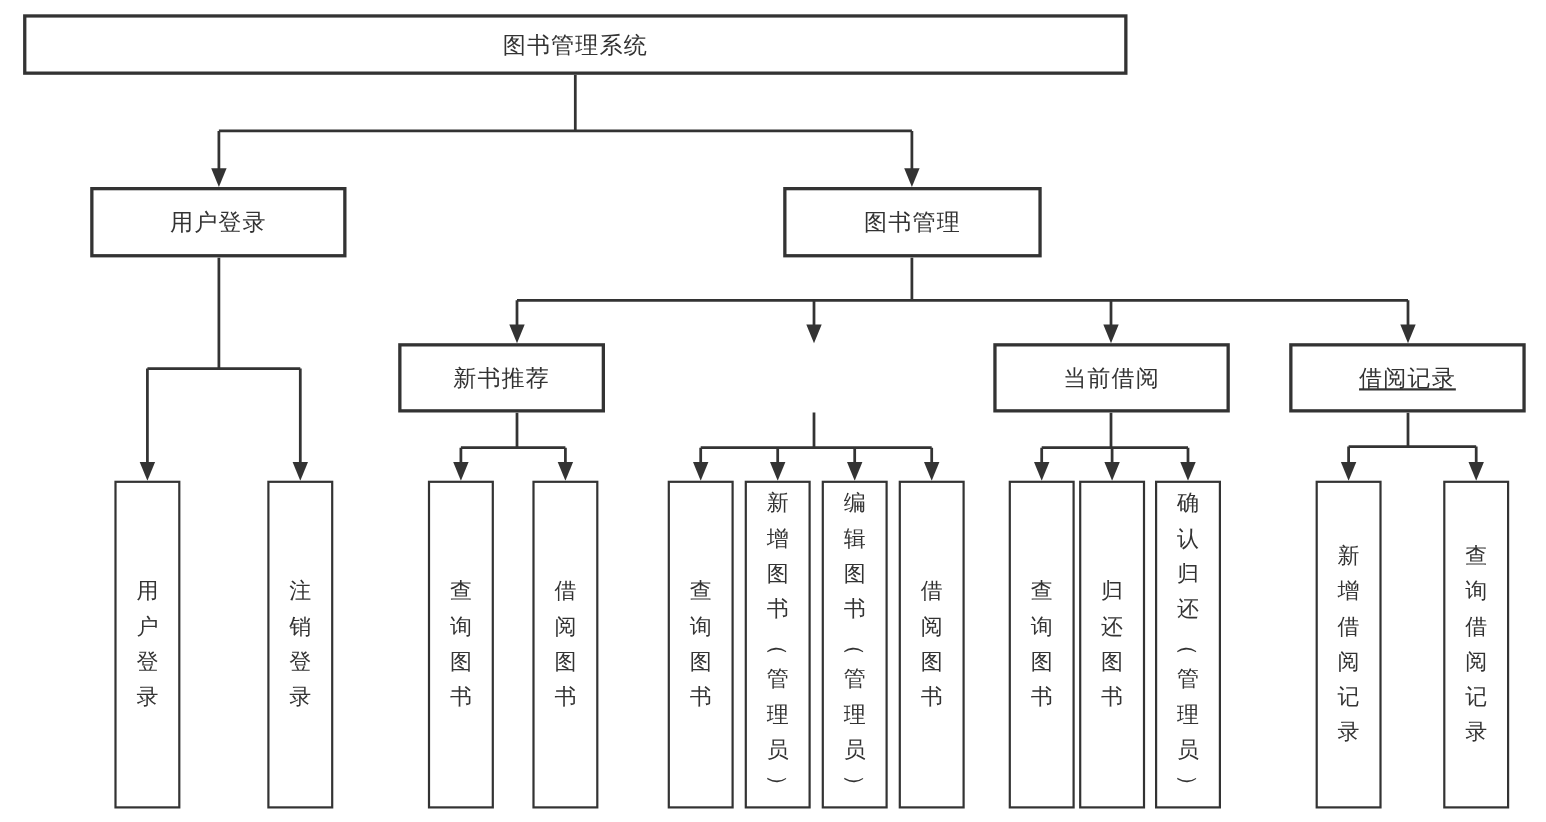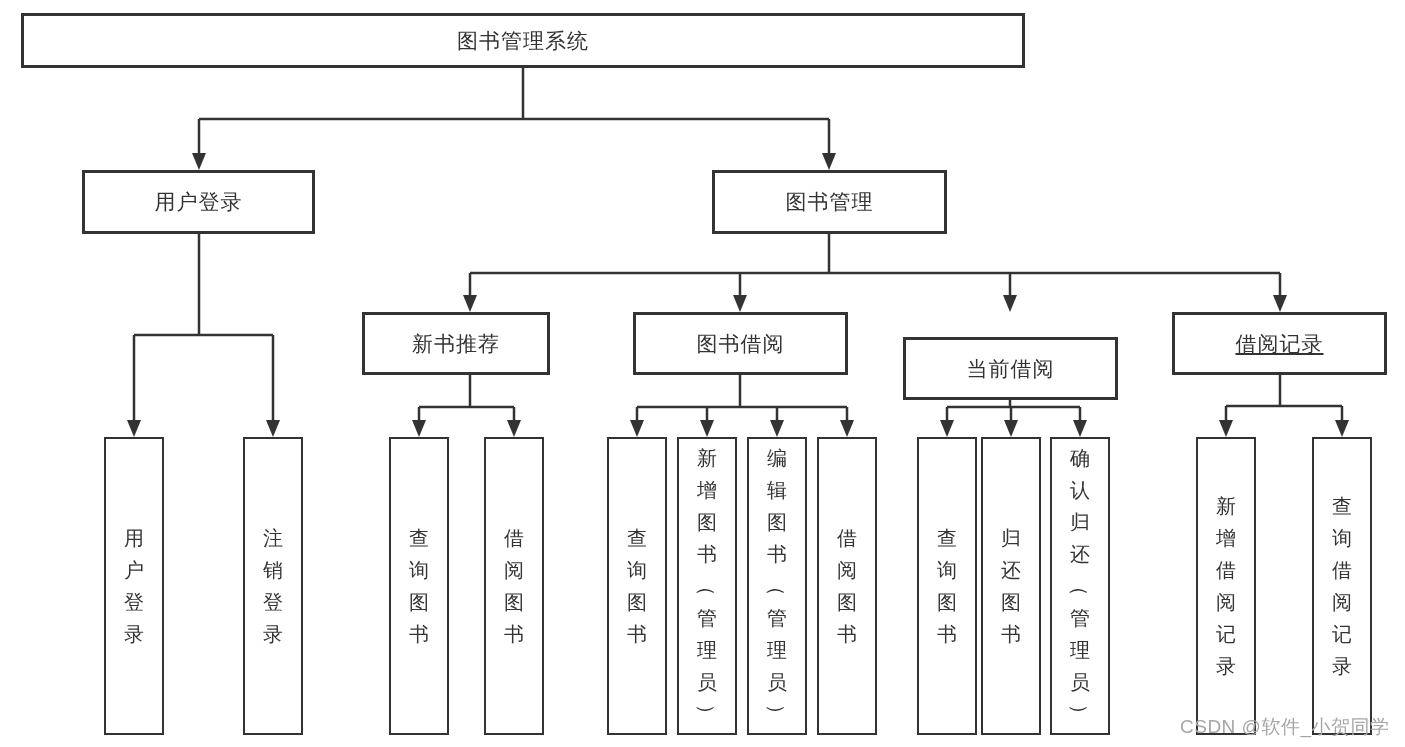--- a/index.html
+++ b/index.html
@@ -106,24 +106,21 @@
   <div class="box lv2" style="left:712px; top:170px; width:235px; height:64px;">
     <span>图书管理</span>
   </div>
   <div class="box lv2" style="left:82px; top:170px; width:233px; height:64px;">
     <span>用户登录</span>
   </div>
 
   <div class="box lv3" style="left:362px; top:312px; width:188px; height:63px;">
     <span>新书推荐</span>
   </div>
-  <div class="box lv3" style="left:633px; top:312px; width:215px; height:63px;">
-    <span>图书借阅</span>
-  </div>
-  <div class="box lv3" style="left:903px; top:312px; width:215px; height:63px;margin-top:25px;">
+  <div class="box lv3" style="left:903px; top:312px; width:215px; height:63px;">
     <span>当前借阅</span>
   </div>
   <div class="box lv3" style="left:1172px; top:312px; width:215px; height:63px;text-decoration:underline;">
     <span>借阅记录</span>
   </div>
 
   <div class="box lv4" style="left:104px; top:437px; width:60px; height:298px;">
       <div class="vchar">用</div>
       <div class="vchar">户</div>
       <div class="vchar">登</div>
@@ -218,15 +215,14 @@
     </div>
   <div class="box lv4" style="left:1312px; top:437px; width:60px; height:298px;">
       <div class="vchar">查</div>
       <div class="vchar">询</div>
       <div class="vchar">借</div>
       <div class="vchar">阅</div>
       <div class="vchar">记</div>
       <div class="vchar">录</div>
     </div>
 
-  <div class="watermark" style="color: rgb(166, 166, 166);">CSDN @软件_小贺同学</div>
 
 </div>
 
 </body></html>

